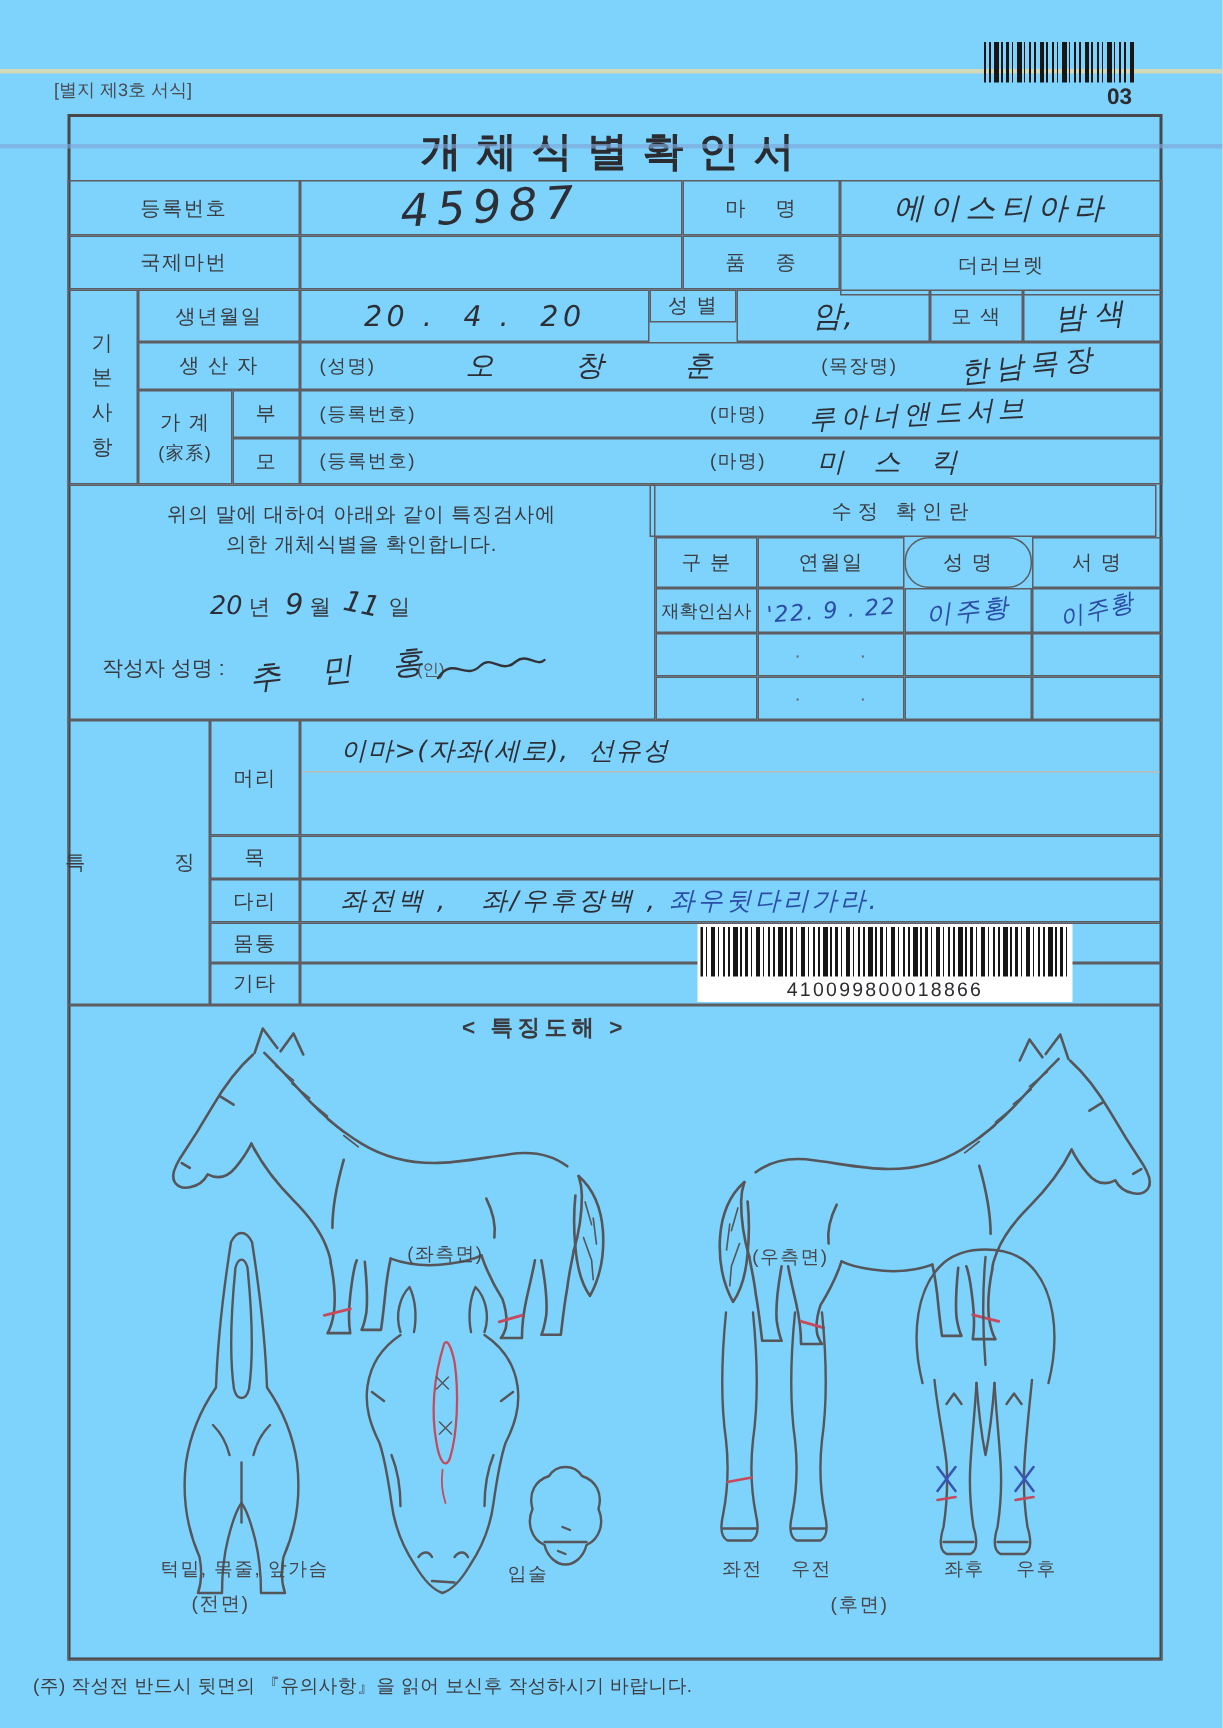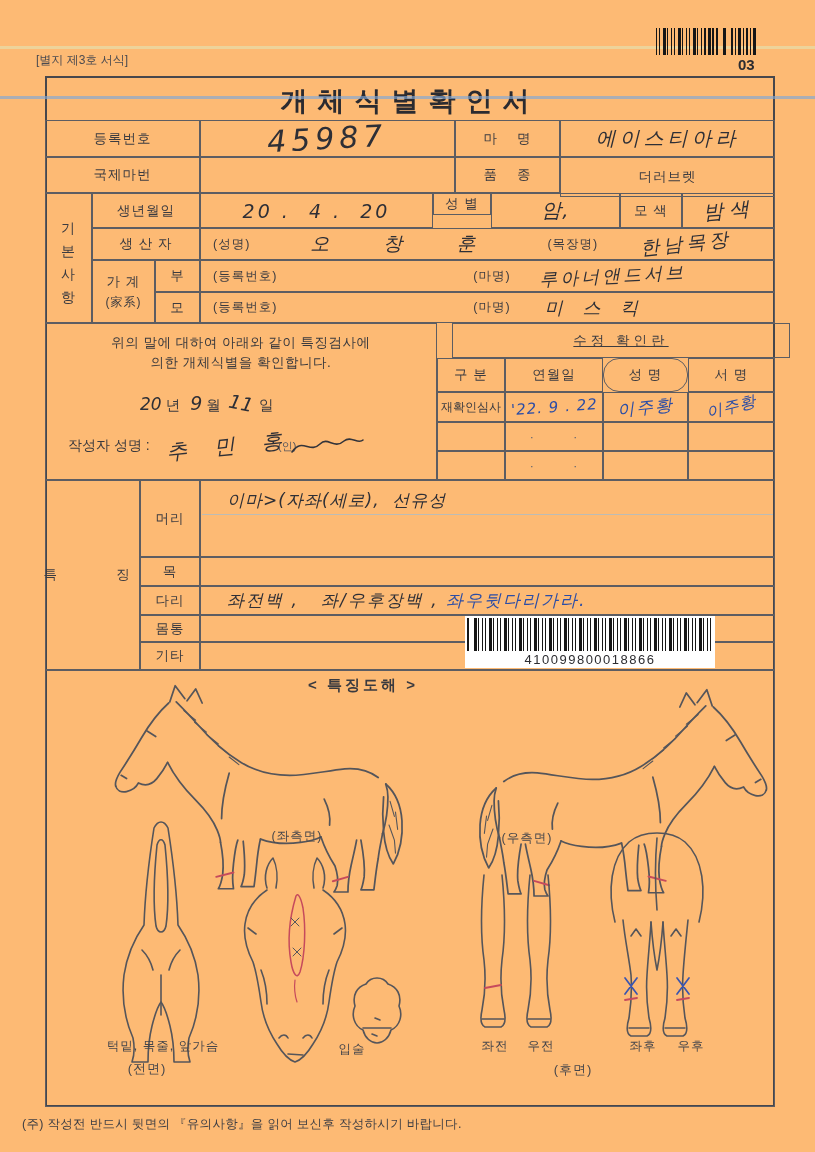--- a/index.html
+++ b/index.html
@@ -1,16 +1,16 @@
 <!DOCTYPE html>
 <html><head>
 <meta charset="utf-8">
 <style>
   html,body{margin:0;padding:0;background:#e8e8e6;}
-  .page{position:relative;width:815px;height:1152px;background:#fdba74;
+  .page{position:relative;width:815px;height:1152px;background:#7dd3fc;
         font-family:"Liberation Sans",sans-serif;color:#3a3a3e;overflow:hidden;}
   .abs{position:absolute;box-sizing:border-box;}
   .cell{position:absolute;box-sizing:border-box;border:1px solid #5d5d62;
         display:flex;align-items:center;justify-content:center;
         font-size:13.5px;color:#3b3b40;letter-spacing:1px;white-space:pre;}
   .left{justify-content:flex-start;}
   .top{align-items:flex-start;}
   .vlabel{writing-mode:vertical-rl;text-orientation:upright;letter-spacing:9px;font-size:14px;}
   .hw{font-family:"DejaVu Sans",sans-serif;font-style:italic;color:#2e2f36;}
   .hwb{color:#2b4da6;}
@@ -105,21 +105,21 @@
   </div>
   <div class="abs" style="left:68px;top:432px;font-size:14px;display:flex;align-items:center;">
     <span>작성자 성명 :</span>
     <span class="hw" style="margin-left:16px;font-size:21px;letter-spacing:10px;transform:rotate(-6deg);">추 민 홍</span>
     <span style="margin-left:-14px;font-size:11px;color:#55555c;">(인)</span>
     <svg width="78" height="28" style="margin-left:-8px;">
       <path d="M4,20 C14,5 22,22 32,12 C40,4 46,18 56,9 C63,3 70,13 75,8" stroke="#33343a" stroke-width="1.6" fill="none" stroke-linecap="round"></path>
     </svg>
   </div>
 
-  <div class="cell" style="left:452px;top:323px;width:338px;height:35px;letter-spacing:4px;text-decoration:underline;">수정 확인란</div>
+  <div class="cell" style="left:433px;top:323px;width:338px;height:35px;letter-spacing:4px;">수정 확인란</div>
   <div class="cell" style="left:437px;top:358px;width:68px;height:34px;">구 분</div>
   <div class="cell" style="left:505px;top:358px;width:98px;height:34px;">연월일</div>
   <div class="cell" style="left:603px;top:358px;width:85px;height:34px;border-radius:16px;">성 명</div>
   <div class="cell" style="left:688px;top:358px;width:87px;height:34px;">서 명</div>
 
   <div class="cell" style="left:437px;top:392px;width:68px;height:30px;font-size:12px;letter-spacing:0;">재확인심사</div>
   <div class="cell" style="left:505px;top:392px;width:98px;height:30px;">
     <span class="hw hwb" style="font-size:15px;letter-spacing:1px;transform:rotate(-4deg);">'22. 9 . 22</span>
   </div>
   <div class="cell" style="left:603px;top:392px;width:85px;height:30px;">

